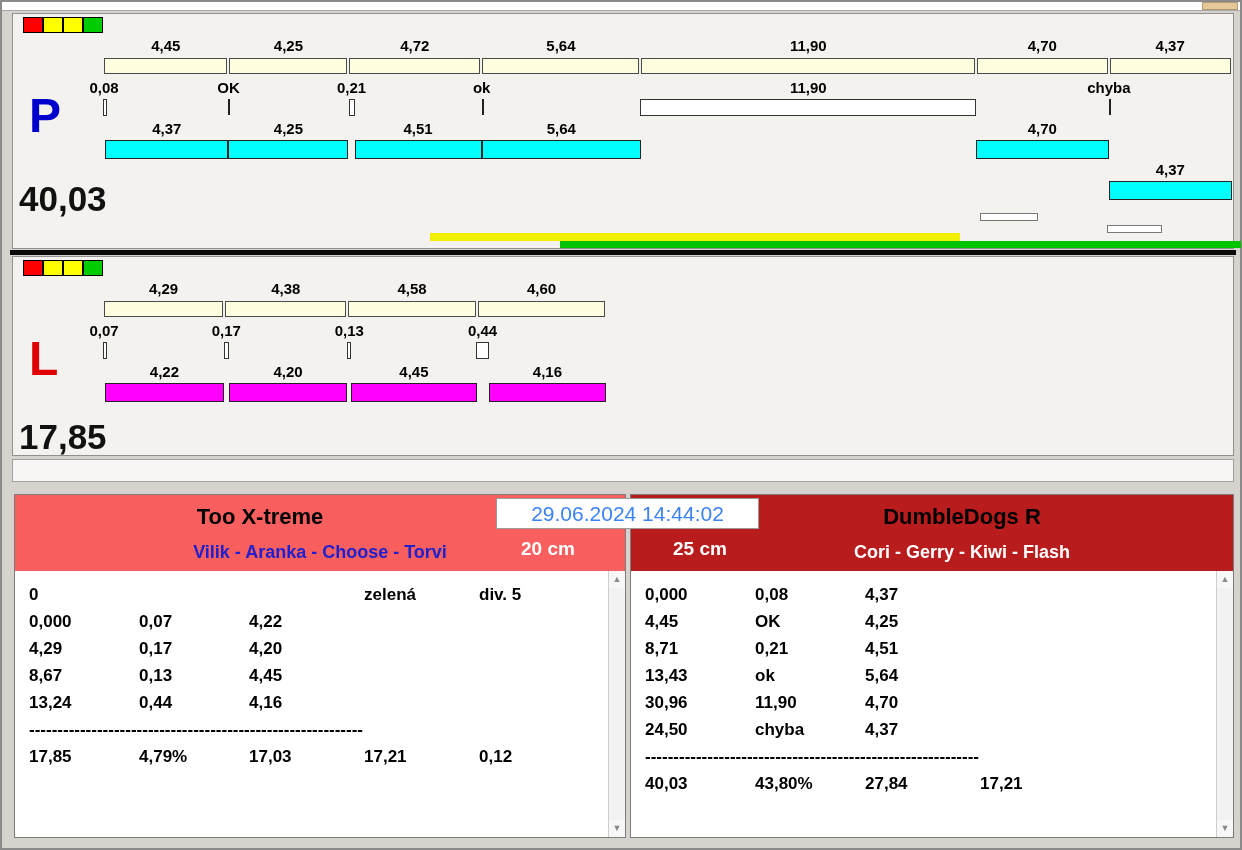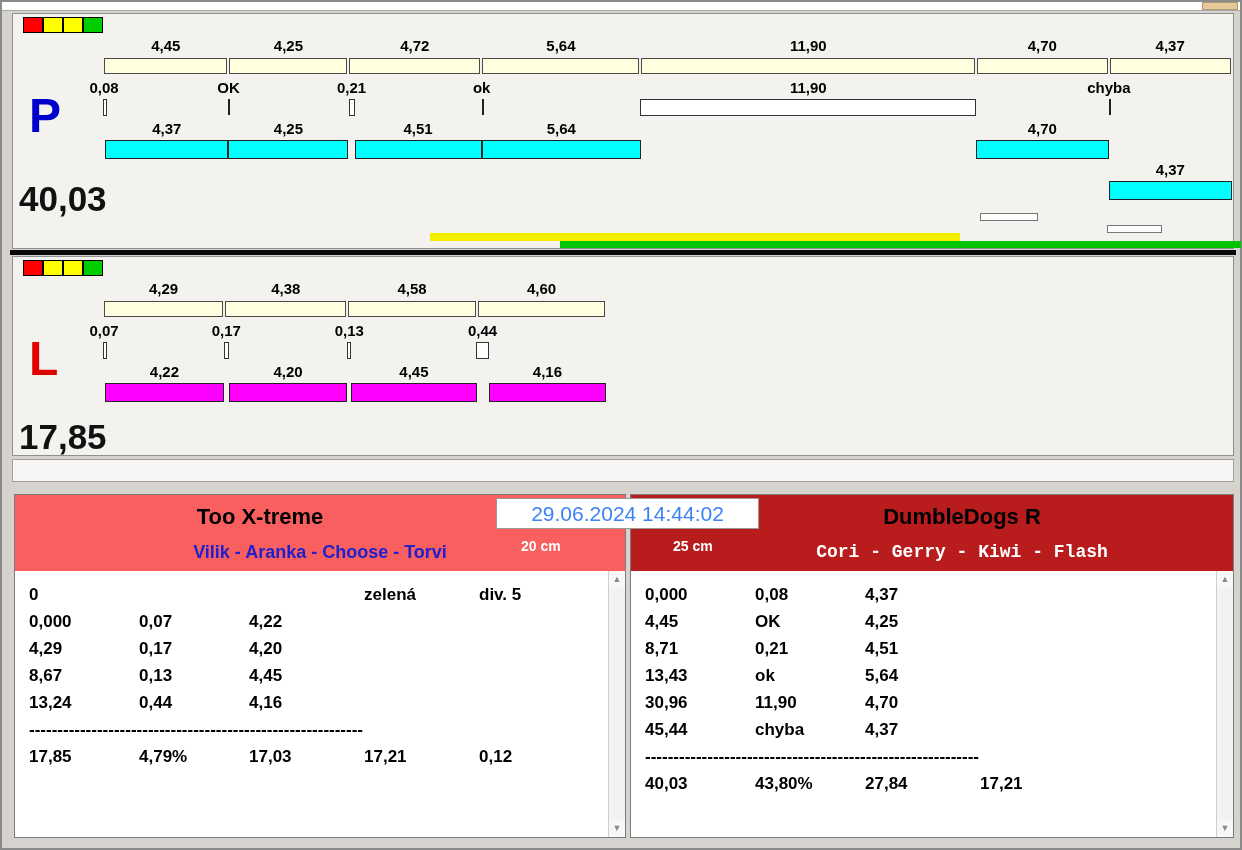--- a/index.html
+++ b/index.html
@@ -28,22 +28,22 @@
   .strip { position:absolute; }
 
   .team-panel { position:absolute; top:492px; height:344px; border:1px solid #7c7c7c; background:#fff; }
   .team-panel.left { left:12px; width:612px; }
   .team-panel.right { left:628px; width:604px; }
   .team-header { position:absolute; top:0; left:0; right:0; height:76px; }
   .team-title { position:absolute; top:9px; left:0; font-size:22px; font-weight:bold; color:#000; text-align:center; width:100%; }
   .team-panel.left .team-title { width:490px; }
   .team-panel.right .team-title { padding-left:60px; }
   .team-members { position:absolute; top:47px; left:0; width:100%; text-align:center; font-size:18px; font-weight:bold; }
-  .team-panel.right .team-members { padding-left:60px;font-family:Liberation Mono, monospace; }
-  .team-height { position:absolute; top:43px; color:#ffffff; font-size:14px; font-weight:bold; }
+  .team-panel.right .team-members { padding-left:60px; }
+  .team-height { position:absolute; top:43px; color:#ffffff; font-size:19px; font-weight:bold; }
   .team-panel.left .team-height { left:506px; }
   .team-panel.right .team-height { left:42px; }
   .team-content { position:absolute; top:76px; left:0; right:17px; bottom:0; background:#fff; padding:10px 0 0 14px; font-size:17px; font-weight:bold; color:#000; overflow:hidden; }
   .trow { height:27px; line-height:27px; white-space:nowrap; }
   .tcell { display:inline-block; }
   .c0 { width:110px; } .c1 { width:110px; } .c2 { width:115px; } .c3 { width:115px; }
   .vscroll { position:absolute; top:76px; right:0; bottom:0; width:17px; background:#f2f2f2; border-left:1px solid #cfcfcf; }
   .sb-btn { position:absolute; left:0; width:16px; height:17px; background:#f7f7f7; color:#8a8a8a; font-size:9px; text-align:center; line-height:17px; }
   .sb-btn.up { top:0; }
   .sb-btn.down { bottom:0; }
@@ -170,21 +170,21 @@
       <div class="team-title">DumbleDogs R</div>
       <div class="team-members" style="color: rgb(255, 255, 255);">Cori - Gerry - Kiwi - Flash</div>
       <div class="team-height">25 cm</div>
     </div>
     <div class="team-content" id="team-rows-1">
         <div class="trow"><span class="tcell c0">0,000</span><span class="tcell c1">0,08</span><span class="tcell c2">4,37</span></div>
         <div class="trow"><span class="tcell c0">4,45</span><span class="tcell c1">OK</span><span class="tcell c2">4,25</span></div>
         <div class="trow"><span class="tcell c0">8,71</span><span class="tcell c1">0,21</span><span class="tcell c2">4,51</span></div>
         <div class="trow"><span class="tcell c0">13,43</span><span class="tcell c1">ok</span><span class="tcell c2">5,64</span></div>
         <div class="trow"><span class="tcell c0">30,96</span><span class="tcell c1">11,90</span><span class="tcell c2">4,70</span></div>
-        <div class="trow"><span class="tcell c0">45,44</span><span class="tcell c1">chyba</span><span class="tcell c2">4,37</span></div>
+        <div class="trow"><span class="tcell c0">24,50</span><span class="tcell c1">chyba</span><span class="tcell c2">4,37</span></div>
         <div class="trow">-----------------------------------------------------------</div>
         <div class="trow"><span class="tcell c0">40,03</span><span class="tcell c1">43,80%</span><span class="tcell c2">27,84</span><span class="tcell c3">17,21</span></div>
       </div>
     <div class="vscroll">
       <div class="sb-btn up">▲</div>
       <div class="sb-btn down">▼</div>
     </div>
   </div>
 
   <div class="date-box">29.06.2024 14:44:02</div>

